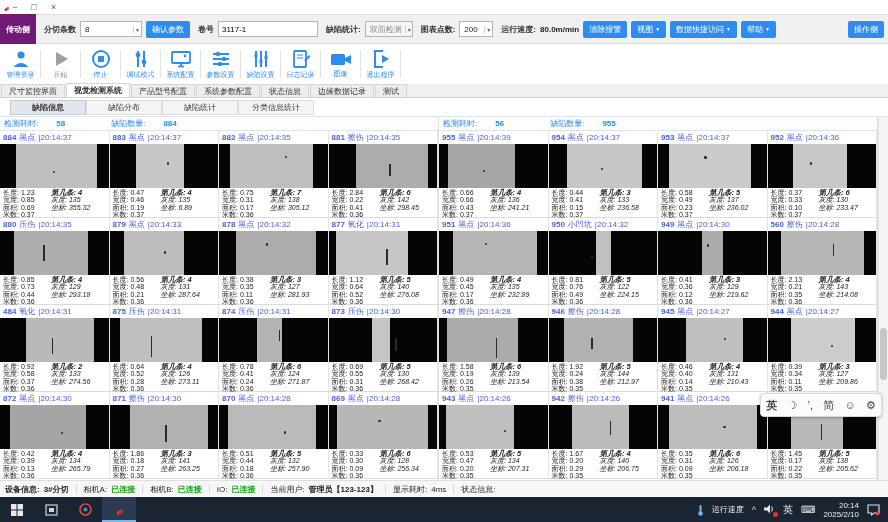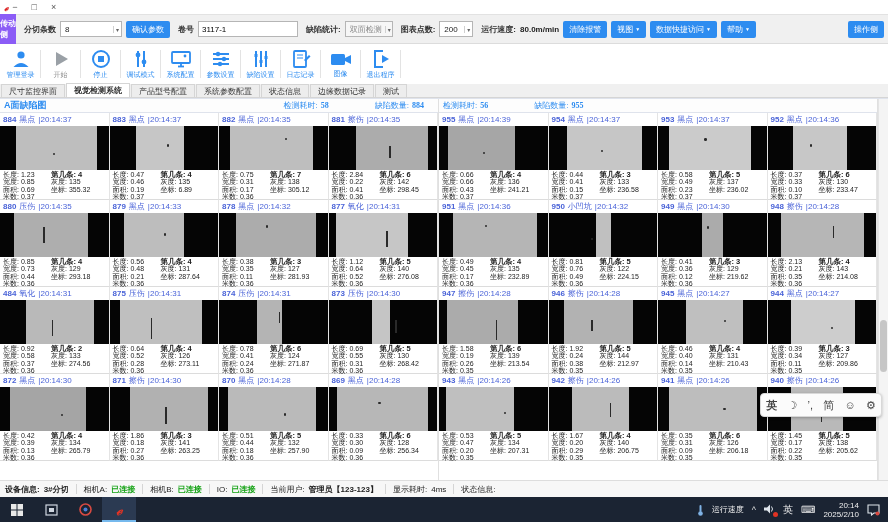--- a/index.html
+++ b/index.html
@@ -11,21 +11,21 @@
   
   .titlebar { height:14px; background:#fff; display:flex; align-items:center; padding:0 4px; flex:0 0 auto; }
   .titlebar .logo { color:#d22; font-weight:bold; font-style:italic; font-size:9px; margin-right:4px; }
   .titlebar .title { font-size:8px; color:#333; flex:1; }
   .winctl { display:flex; gap:14px; color:#555; font-size:9px; padding-right:6px; }
   .winctl span { cursor:default; }
 
   
   .toolbar1 { height:30px; background:#f0f0f0; border-top:1px solid #e2e2e2; border-bottom:1px solid #dcdcdc;
               display:flex; align-items:center; gap:4px; padding-right:4px; flex:0 0 auto; }
-  .side-tag { height:30px; width:16px; background:#8b5cf6; color:#fff; display:flex; align-items:center;
+  .side-tag { height:30px; width:36px; background:#701a75; color:#fff; display:flex; align-items:center;
               justify-content:center; font-weight:bold; flex:0 0 auto; }
   .tb-label { color:#333; font-weight:bold; margin-left:4px; white-space:nowrap; }
   .combo { background:#fff; border:1px solid #b5b5b5; height:16px; display:flex; align-items:center;
            padding:0 2px 0 4px; gap:3px; white-space:nowrap; }
   .combo .caret { color:#666; font-size:6px; border-left:1px solid #d0d0d0; padding-left:2px; }
   .btn-blue { background:#2d8cf0; color:#fff; border:none; border-radius:2px; height:17px;
               padding:0 6px; font-size:8px; white-space:nowrap; display:flex; align-items:center; gap:2px; }
   .text-input { height:16px; border:1px solid #b5b5b5; background:#fff; font-size:8px; padding:0 3px;
                 font-family:"Liberation Sans", sans-serif; }
   .speed-val { font-weight:bold; color:#222; }
@@ -54,33 +54,33 @@
             background:#f5f5f5; border:1px solid #dcdcdc; color:#333; }
   .subtab.active { background:#e2e6ee; font-weight:bold; border-color:#c4c9d4; }
 
   
   .content { flex:1; display:flex; overflow:hidden; border-top:1px solid #dfe3ec; }
   .panel { width:439px; display:flex; flex-direction:column; overflow:hidden; border-right:1px solid #e0e0e0; }
   .panel-header { height:14px; display:flex; align-items:center; border-bottom:1px solid #dfe3ec;
                   background:#fdfdfd; padding:0 4px; flex:0 0 auto; }
   .panel-title { color:#2d8cf0; font-weight:bold; font-size:9px; flex:1; }
   .panel-kv { color:#2d8cf0; font-size:8px; margin-right:46px; white-space:nowrap; }
-  .panel-kv b { margin-left:3px;font-family:Liberation Serif, serif; }
+  .panel-kv b { margin-left:18px; }
   .grid { flex:1; display:flex; flex-wrap:wrap; align-content:flex-start; overflow:hidden; }
   .cell { width:25%; height:87px; border-right:1px solid #e4e4e4; border-bottom:1px solid #dcdcdc;
           display:flex; flex-direction:column; background:#fff; }
   .cell-head { height:13px; display:flex; align-items:center; gap:3px; padding:0 3px; color:#4a63d8;
                font-size:8px; white-space:nowrap; overflow:hidden; flex:0 0 auto; }
   .cell-head .cid { font-weight:bold; }
   .cell-img { height:44px; position:relative; overflow:hidden; flex:0 0 auto; }
   .cell-img .barL, .cell-img .barR { position:absolute; top:0; bottom:0; background:#050505; }
   .cell-img .barL { left:0; } .cell-img .barR { right:0; }
   .cell-img .mark { position:absolute; background:#2a2a2a; }
   .cell-meta { flex:1; position:relative; font-size:7px; line-height:7.4px; padding:1px 0 0 3px; color:#222; }
-  .meta-right { position:absolute; left:47%; top:1px; }
+  .meta-right { position:absolute; left:47%; top:1px;font-style:italic; }
   .meta-strip { font-weight:bold; font-size:7.5px; }
   .meta-line { white-space:nowrap; }
 
   
   .vscroll { width:10px; background:#f4f4f4; border-left:1px solid #e4e4e4; position:relative; }
   .vscroll .thumb { position:absolute; left:1px; right:1px; top:58%; height:52px; background:#c6c6c6; border-radius:4px; }
 
   
   .imebar { position:absolute; right:6px; top:393px; height:24px; width:122px; background:#fbfbfb;
             border:1px solid #d8d8d8; border-radius:4px; box-shadow:0 1px 3px rgba(0,0,0,.25);
@@ -284,25 +284,30 @@
   <div class="maintabs" id="maintabs">
       <div class="maintab">尺寸监控界面</div>
       <div class="maintab active">视觉检测系统</div>
       <div class="maintab">产品型号配置</div>
       <div class="maintab">系统参数配置</div>
       <div class="maintab">状态信息</div>
       <div class="maintab">边缘数据记录</div>
       <div class="maintab">测试</div>
     </div>
 
+  <div class="subtabs" id="subtabs">
+      <div class="subtab active">缺陷信息</div>
+      <div class="subtab">缺陷分布</div>
+      <div class="subtab">缺陷统计</div>
+      <div class="subtab">分类信息统计</div>
+    </div>
 
   <div class="content" id="content">
     <div class="panel">
         <div class="panel-header">
-          <span class="panel-title">A面缺陷图</span>
           <span class="panel-kv"><span>检测耗时:</span><b>58</b></span>
           <span class="panel-kv" style="margin-right:10px"><span>缺陷数量:</span><b>884</b></span>
         </div>
         <div class="grid">
           <div class="cell">
             <div class="cell-head">
               <span class="cid">884</span>
               <span>黑点</span>
               <span>|20:14:37</span>
             </div>
@@ -832,21 +837,21 @@
               <div class="meta-line "><span>米数:</span> <span>0.36</span></div>
               <div class="meta-right">
                 <div class="meta-line meta-strip"><span>第几条:</span> <span>3</span></div>
                 <div class="meta-line "><span>灰度:</span> <span>129</span></div>
                 <div class="meta-line "><span>坐标:</span> <span>219.62</span></div>
               </div>
             </div>
           </div>
           <div class="cell">
             <div class="cell-head">
-              <span class="cid">948</span>
+              <span class="cid">560</span>
               <span>擦伤</span>
               <span>|20:14:28</span>
             </div>
             <div class="cell-img" style="background: rgb(182, 182, 182);">
               <div class="barL" style="width:12.000760698283557%"></div>
               <div class="barR" style="width:10.902949847528362%"></div>
               <div class="mark" style="left: 59.959%; top: 30.3483%; width: 1.5px; height: 12.0788px;"></div>
             </div>
             <div class="cell-meta">
               <div class="meta-line "><span>长度:</span> <span>2.13</span></div>

